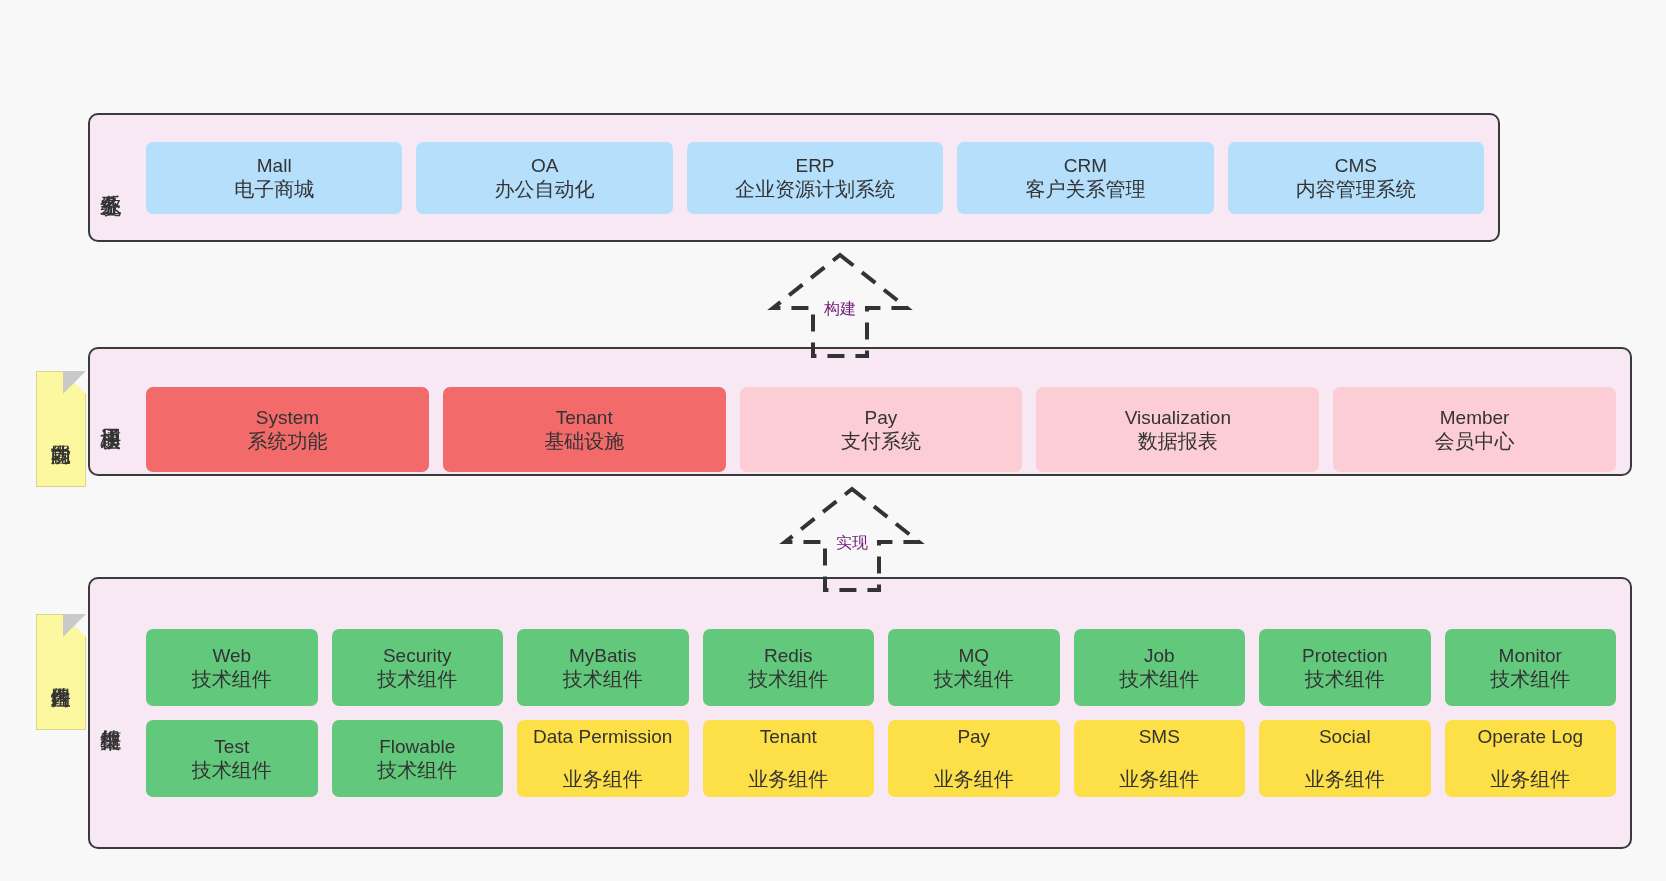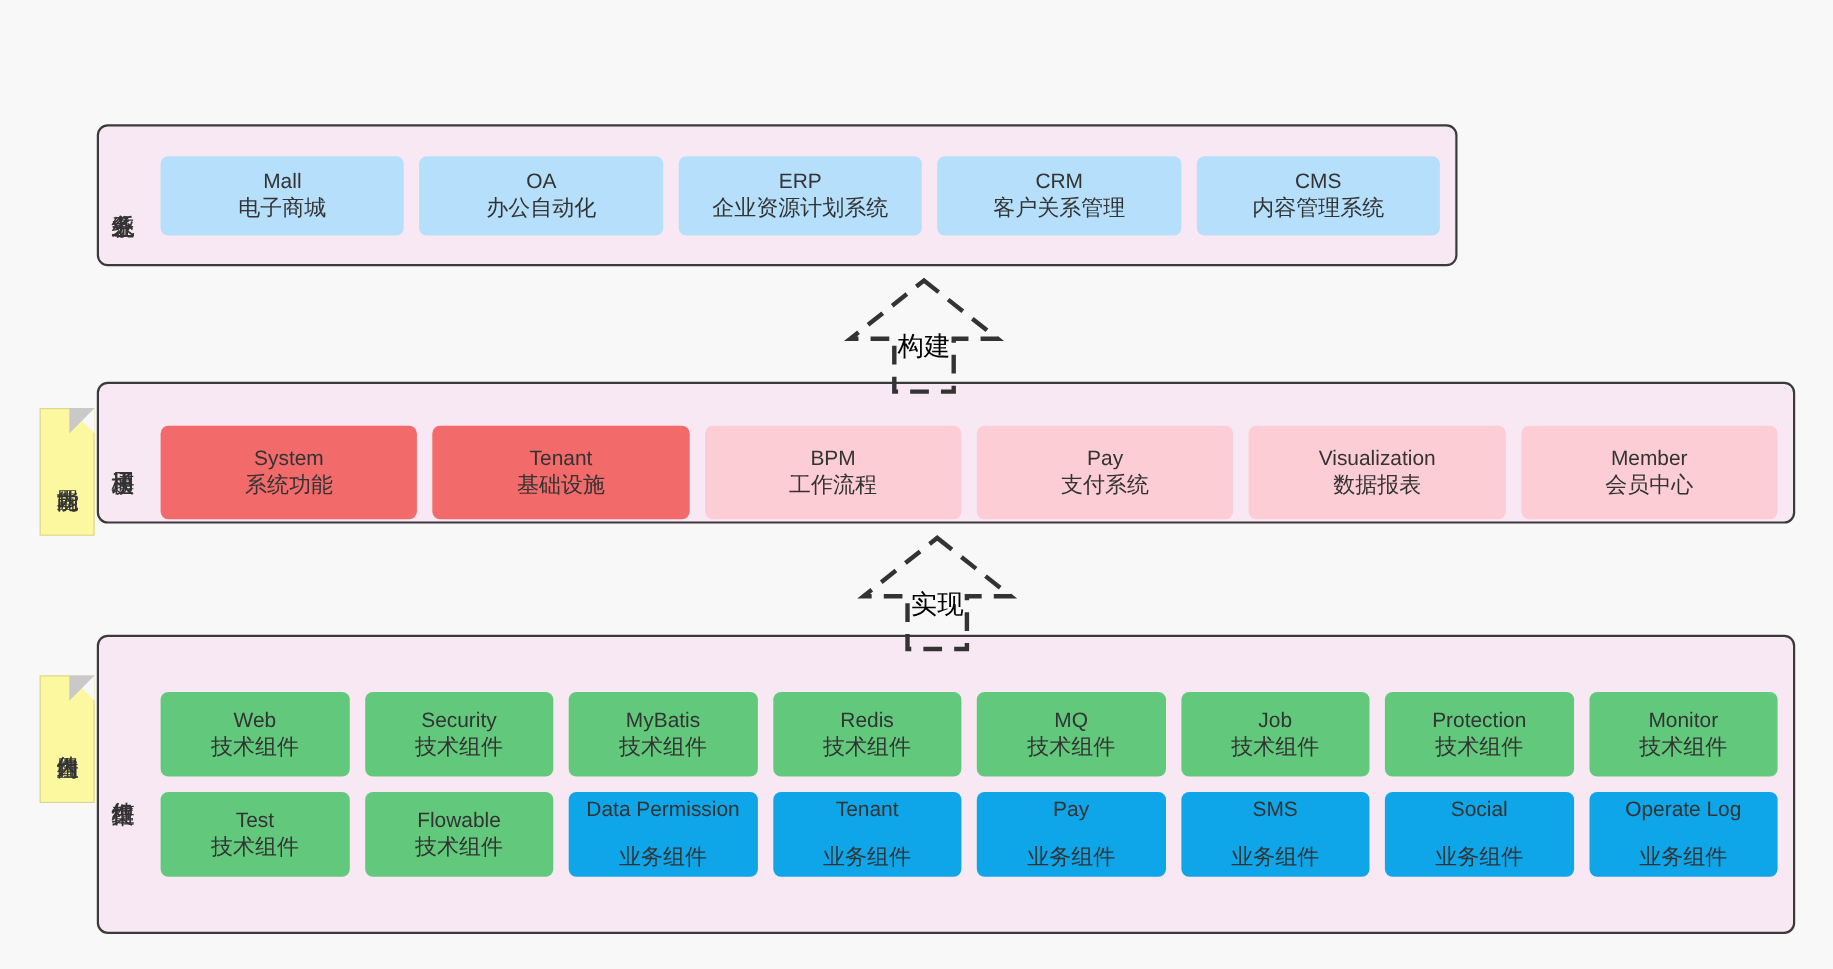--- a/index.html
+++ b/index.html
@@ -76,24 +76,24 @@
     line-height: 1.22;
     padding: 4px 6px;
   }
   .card .en { font-size: 19px; }
   .card .cn { font-size: 20px; }
 
   .c-blue      { background: #b5dffb; }
   .c-red       { background: #f26a6a; }
   .c-pink      { background: #fccdd4; }
   .c-green     { background: #62c97c; }
-  .c-lightgrn  { background: #0ea5e9; gap: 19px; }
-
-  
-  #layer-business  { left: 88px;  top: 113px; width: 1237px; height: 129px; justify-content: flex-end; }
+  .c-lightgrn  { background: #fde047; gap: 19px; }
+
+  
+  #layer-business  { left: 88px;  top: 113px; width: 1412px; height: 129px; justify-content: flex-end; }
   #layer-common    { left: 88px;  top: 347px; width: 1544px; height: 129px; }
   #layer-framework { left: 88px;  top: 577px; width: 1544px; height: 272px; }
 
   #layer-business  .card { height: 72px; }
   #layer-common    .card { height: 85px; margin-top: 36px; }
   #layer-framework .card { height: 77px; }
 
   
   .note {
     position: absolute;
@@ -142,22 +142,22 @@
     width: 160px;
     height: 105px;
     z-index: 3;
   }
   .arrow svg { display: block; overflow: visible; }
   .arrow .arrow-label {
     position: absolute;
     left: 50%;
     top: 46px;
     transform: translateX(-50%);
-    font-size: 24px;
-    color: #000000;
+    font-size: 16px;
+    color: #701a75;
     background: transparent;
     white-space: nowrap;
     padding: 0 2px;
   }
   #arrow-build  { left: 760px; top: 253px; }
   #arrow-impl   { left: 772px; top: 487px; }
 </style>
 </head>
 <body>
 
@@ -207,24 +207,20 @@
       <div class="row">
         <div class="card c-red">
           <span class="en">System</span>
           <span class="cn">系统功能</span>
         </div>
         <div class="card c-red">
           <span class="en">Tenant</span>
           <span class="cn">基础设施</span>
         </div>
         <div class="card c-pink">
-          <span class="en">BPM</span>
-          <span class="cn">工作流程</span>
-        </div>
-        <div class="card c-pink">
           <span class="en">Pay</span>
           <span class="cn">支付系统</span>
         </div>
         <div class="card c-pink">
           <span class="en">Visualization</span>
           <span class="cn">数据报表</span>
         </div>
         <div class="card c-pink">
           <span class="en">Member</span>
           <span class="cn">会员中心</span>

